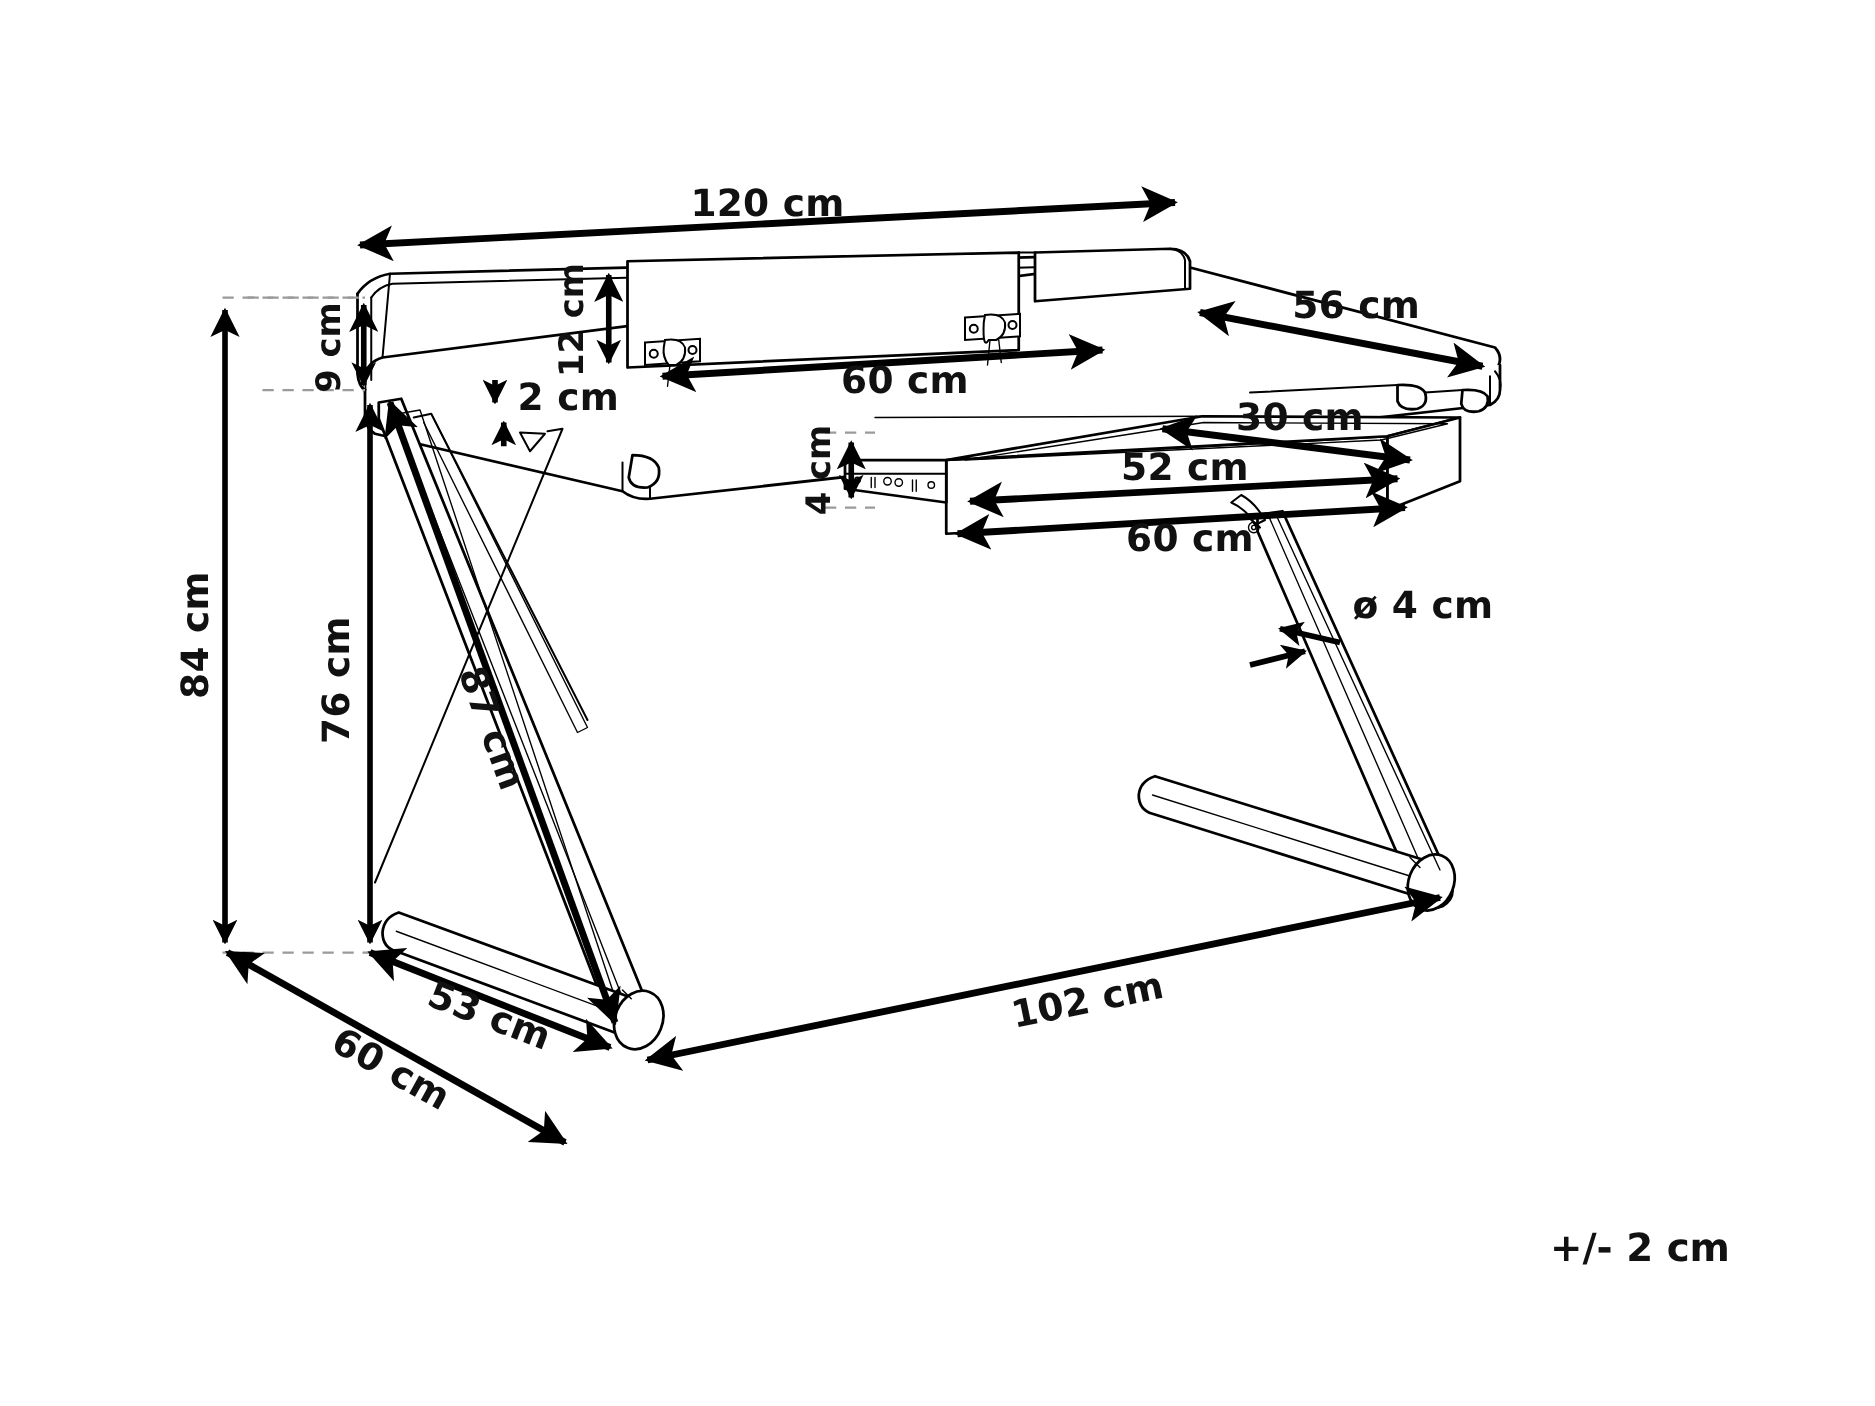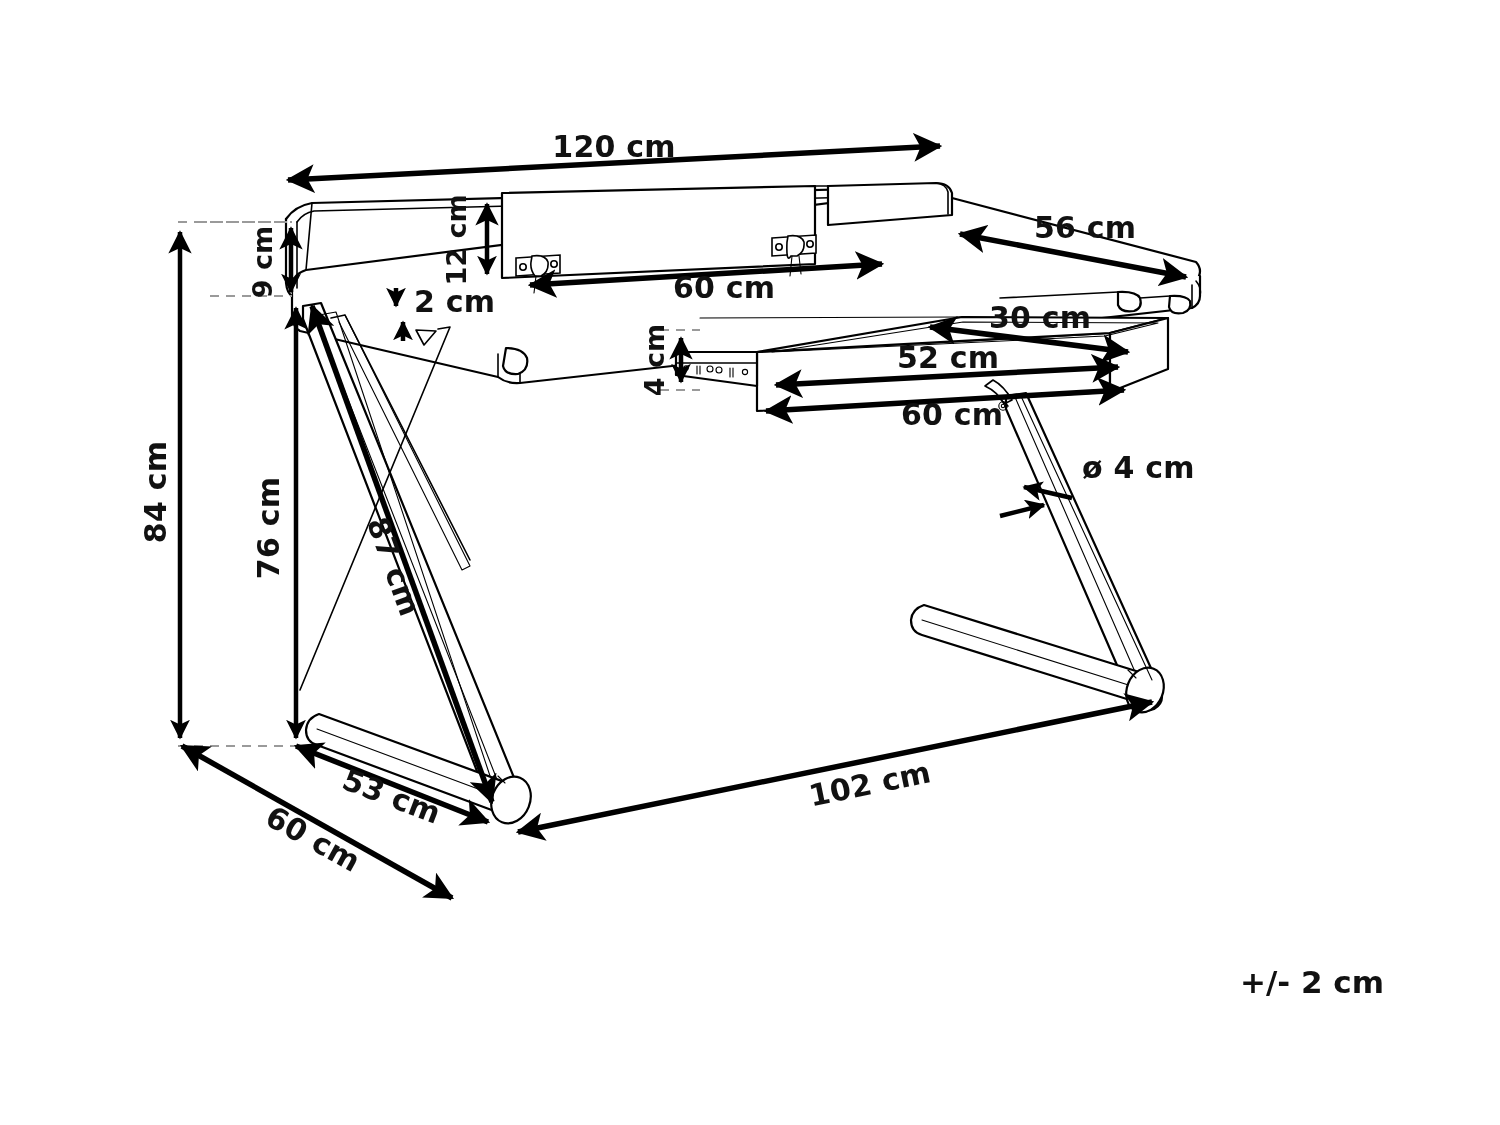--- a/index.html
+++ b/index.html
@@ -10,21 +10,21 @@
   body {
     width: 1500px;
     height: 1125px;
     font-family: "Liberation Sans", sans-serif;
     overflow: hidden;
     position: relative;
   }
   #drawing-root {
     position: absolute;
     left: 0;
-    top: 0;
+    top: 16px;
     width: 1500px;
     height: 1083px;
   }
   svg.tech-drawing {
     display: block;
     width: 1500px;
     height: 1125px;
   }
   .outline {
     fill: #ffffff;

